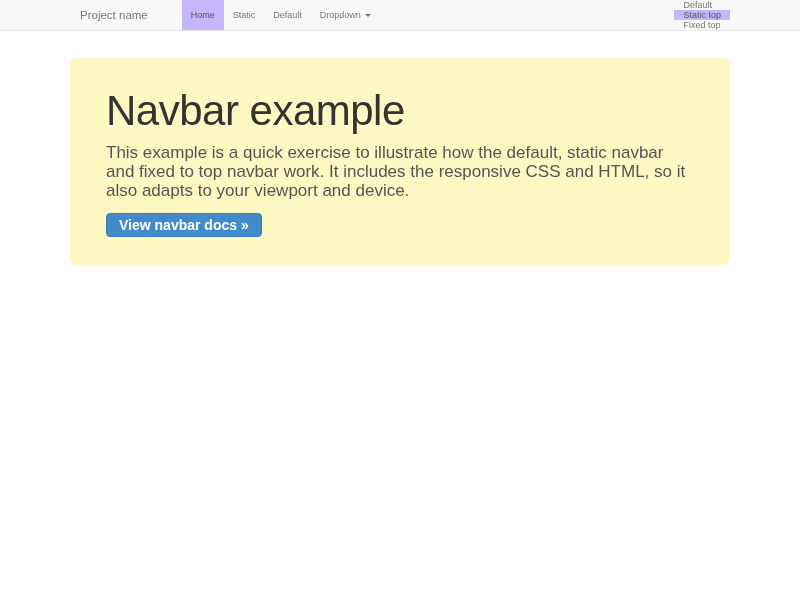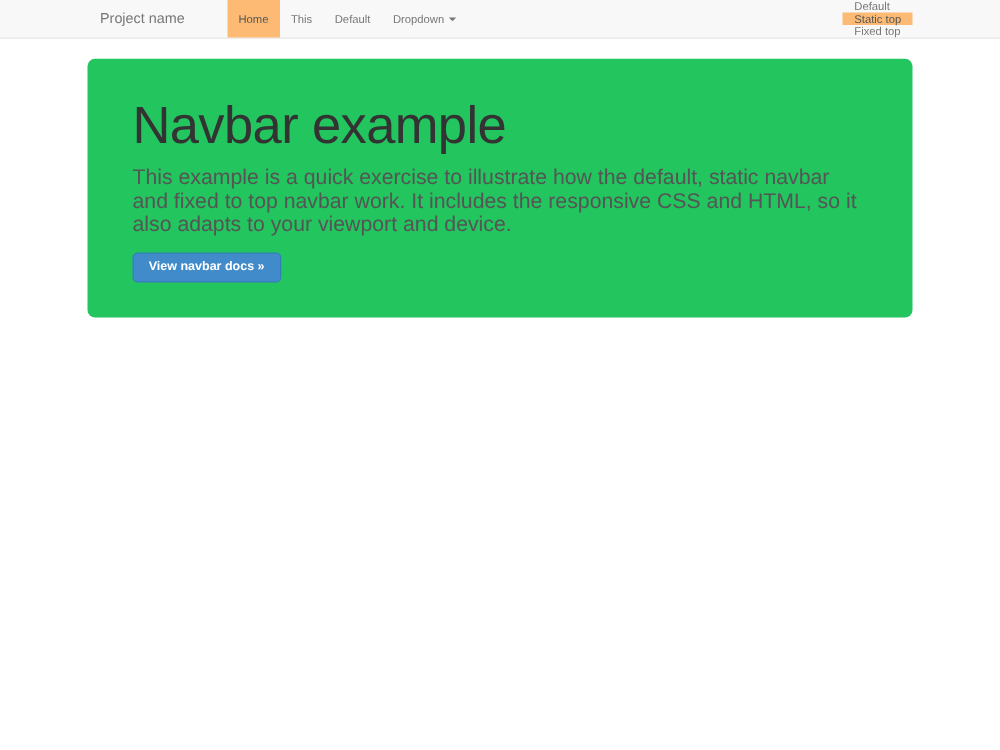--- a/index.html
+++ b/index.html
@@ -45,41 +45,41 @@
   .nav-item {
     display: flex;
     align-items: center;
     padding: 0 9px;
     font-size: 9px;
     color: #777;
     cursor: pointer;
     white-space: nowrap;
   }
   .nav-item.active {
-    background: #fdba74;
+    background: #c4b5fd;
     color: #555;
   }
   .caret {
     display: inline-block;
     width: 0;
     height: 0;
     margin-left: 4px;
     border-left: 3px solid transparent;
     border-right: 3px solid transparent;
     border-top: 3.5px solid #777;
   }
 
   
   .main-container {
     width: 660px;
     margin: 0 auto;
   }
   .jumbotron {
-    margin-top: 16px;
-    background: #22c55e;
+    margin-top: 27px;
+    background: #fef9c3;
     border-radius: 6px;
     padding: 30px 37px 28px 36px;
   }
   .jumbotron h1 {
     font-size: 42px;
     line-height: 46px;
     font-weight: 500;
     color: #333333;
     letter-spacing: -0.5px;
     margin-bottom: 9px;
@@ -94,39 +94,39 @@
   }
   .btn-primary {
     display: inline-block;
     height: 24px;
     line-height: 22px;
     padding: 0 12px;
     background: #428bca;
     border: 1px solid #357ebd;
     border-radius: 4px;
     color: #ffffff;
-    font-size: 10px;
+    font-size: 14px;
     font-weight: bold;
     text-decoration: none;
     cursor: pointer;
   }
 </style>
 </head>
 <body>
 
 <nav class="navbar">
   <div class="nav-container">
     <a class="brand">Project name</a>
 
     <ul class="nav left">
       <li class="nav-item active">
         <span>Home</span>
       </li>
       <li class="nav-item">
-        <span>This</span>
+        <span>Static</span>
       </li>
       <li class="nav-item">
         <span>Default</span>
       </li>
       <li class="nav-item">
         <span>Dropdown</span>
         <span class="caret"></span>
       </li>
     </ul>
 

